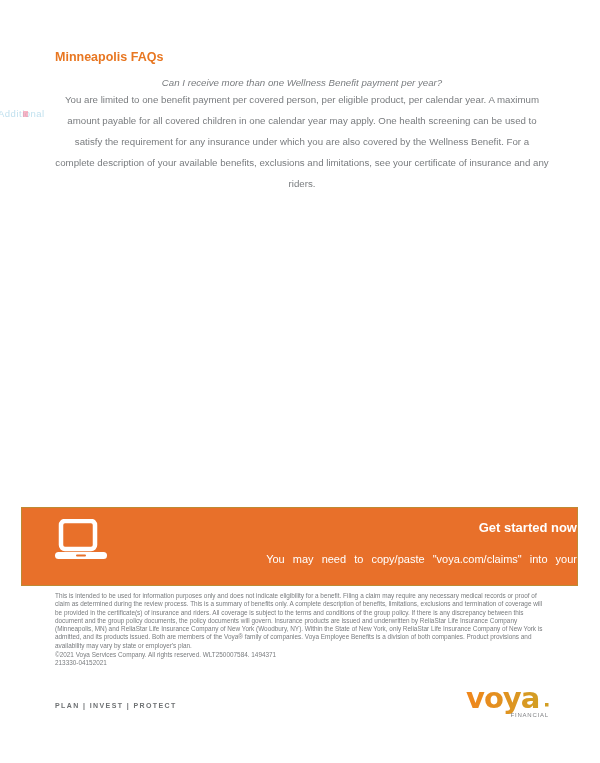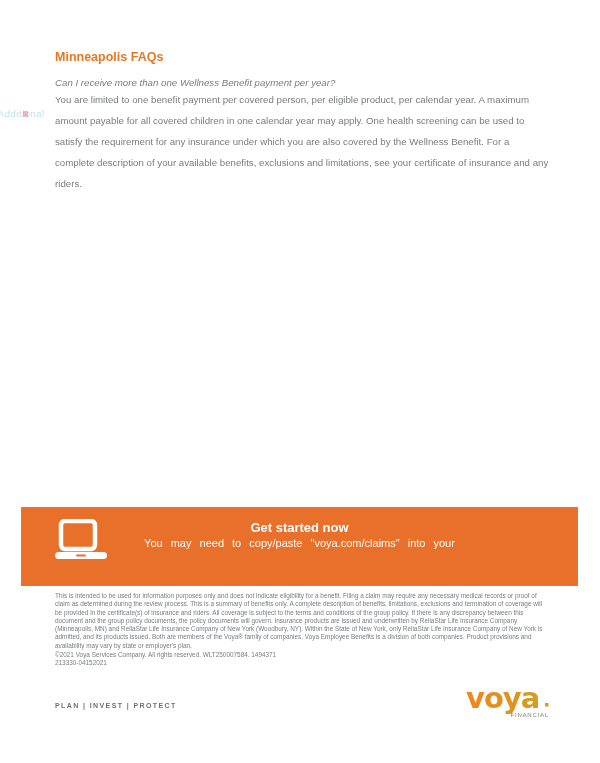--- a/index.html
+++ b/index.html
@@ -23,37 +23,37 @@
     color:rgba(140,198,224,0.55);letter-spacing:0.5px;white-space:nowrap;
   }
   .ghost-dot{
     display:inline-block;width:5px;height:6px;background:rgba(242,120,150,0.55);
     margin-left:-22px;vertical-align:middle;
   }
   .page-title{
     position:absolute;left:55px;top:50px;font-size:12.5px;font-weight:bold;
     color:var(--accent);
   }
-  .faq{position:absolute;left:55px;top:76px;width:494px;}
+  .faq{position:absolute;left:55px;top:76px;width:494px;text-align:center;}
   .q{font-style:italic;color:var(--body-gray);font-size:9.7px;line-height:13px;}
   .a{color:var(--body-gray);font-size:9.7px;line-height:21px;margin-bottom:14px;}
   .statement{
     position:absolute;left:55px;top:199px;width:502px;
     font-size:11.8px;line-height:17.5px;font-weight:bold;color:var(--dark-gray);
   }
   .banner{
     position:absolute;left:21px;top:507px;width:557px;height:79px;
     background:var(--banner-bg);border:1px solid var(--banner-border);
-    text-align:center;color:#fff;
+    text-align:right;color:#fff;
   }
   .laptop{position:absolute;left:32px;top:11px;}
   .banner-title{font-size:13px;font-weight:bold;margin-top:12px;line-height:15px;}
   .banner-line1{font-size:11px;line-height:13px;margin-top:6px;}
   .banner-link{color:#fff;font-weight:bold;text-decoration:underline;cursor:pointer;}
-  .banner-note1{font-size:11px;line-height:12.5px;margin-top:2px;word-spacing:5px;}
+  .banner-note1{font-size:11px;line-height:12.5px;margin-top:18px;word-spacing:5px;}
   .banner-note2{font-size:11px;line-height:12.5px;}
   .fineprint{
     position:absolute;left:55px;top:592px;width:494px;
     font-size:6.4px;line-height:8.3px;color:var(--body-gray);
   }
   .copyright{
     position:absolute;left:55px;top:651px;font-size:6.4px;line-height:8.3px;
     color:var(--body-gray);
   }
   .docnum{

